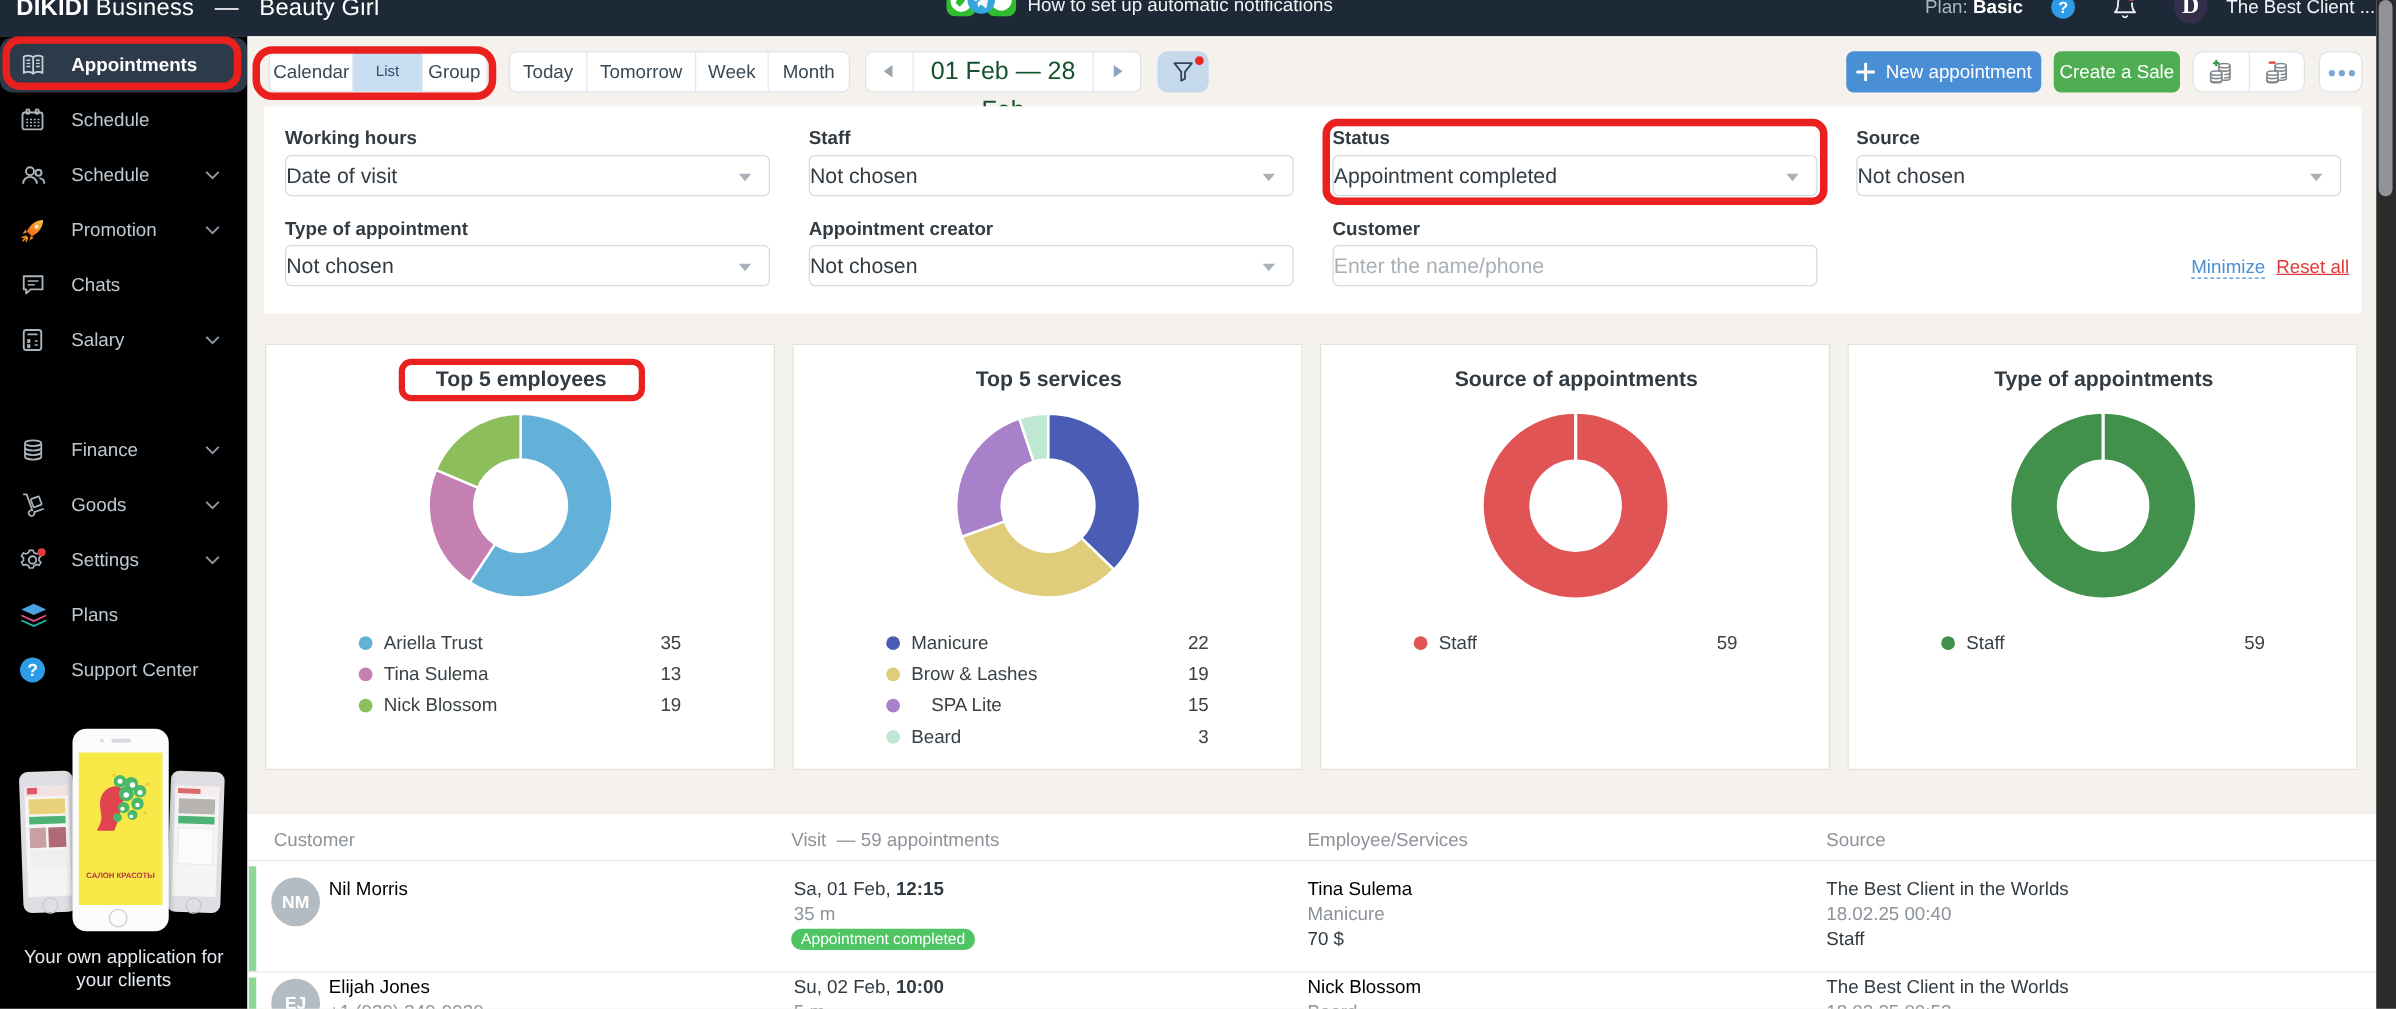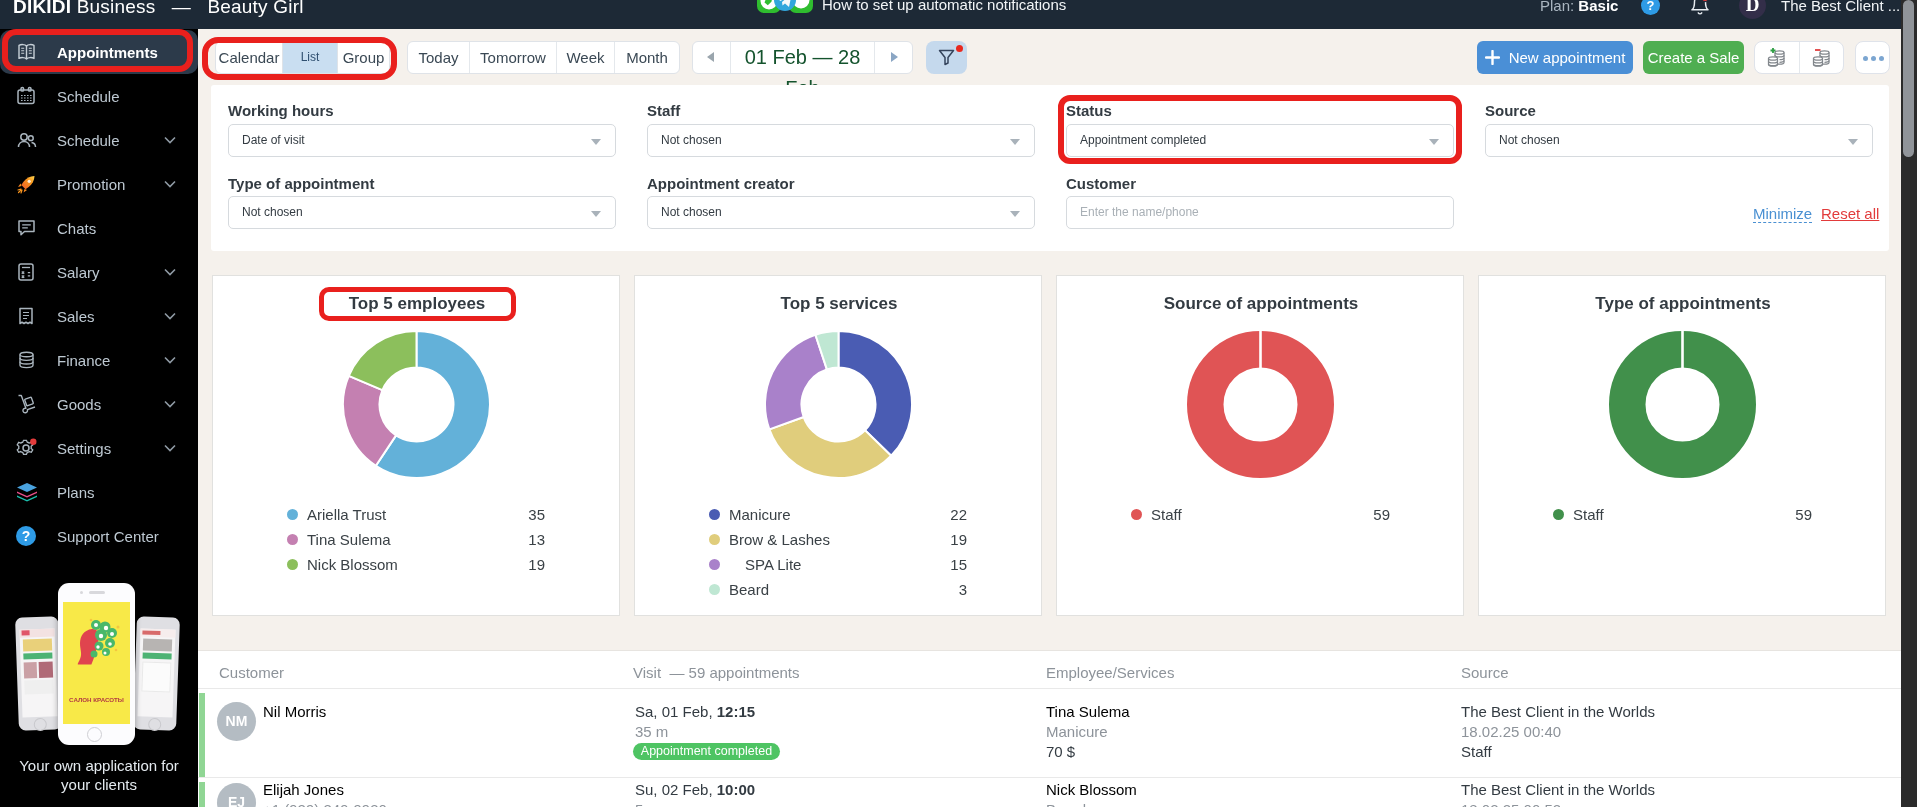--- a/index.html
+++ b/index.html
@@ -8,21 +8,21 @@
 #nav{position:absolute;left:0;top:0;width:1901px;height:29px;background:#1d2936;color:#fff;overflow:hidden}
 #sidebar{position:absolute;left:0;top:29px;width:198px;height:778px;background:#000000;overflow:hidden}
 #main{position:absolute;left:198px;top:29px;width:1703px;height:778px;background:#f5f1ec;overflow:hidden}
 .mitem{position:absolute;left:0;width:198px;height:44px;color:#bec9d2;font-size:15px}
 .mitem .txt{position:absolute;left:57px;top:50%;transform:translateY(-50%)}
 .mitem svg{position:absolute;left:16px;top:50%;transform:translateY(-50%)}
 .mitem svg.chev{left:auto;right:22px;top:50%;transform:translateY(-50%)}
 .redbox{position:absolute;border:6px solid #e9201d;border-radius:16px}
 .btn{position:absolute;top:12px;height:33px;border-radius:6px;font-size:15px;display:flex;align-items:center;justify-content:center}
 .lbl{position:absolute;font-size:15px;font-weight:700;color:#333b42}
-.sel{position:absolute;height:33px;background:#fff;border:1px solid #d6dade;border-radius:5px;font-size:12px;color:#333b42;line-height:31px;padding-left:13px}
+.sel{position:absolute;height:33px;background:#fff;border:1px solid #d6dade;border-radius:5px;font-size:17px;color:#333b42;line-height:31px;padding-left:0}
 .caret{position:absolute;right:14px;top:14px;width:0;height:0;border-left:5px solid transparent;border-right:5px solid transparent;border-top:6px solid #a9b2ba}
 .card{position:absolute;top:246px;width:408px;height:341px;background:#fff;border:1px solid #e1e1df}
 .ctitle{position:absolute;top:18px;width:408px;text-align:center;font-size:17px;font-weight:700;color:#333b42}
 .leg{position:absolute;font-size:15px;color:#3a4146}
 .dot{position:absolute;width:11px;height:11px;border-radius:50%;top:3px}
 .lval{position:absolute;right:0;top:0}
 .gray{color:#8d939a}
 .blue{color:#000000}
 </style></head>
 <body>
@@ -110,30 +110,20 @@
     </svg>
     <span class="txt">Chats</span>
   </div>
   <div class="mitem" style="top:221px">
     <svg width="20" height="20" viewBox="0 0 20 20" fill="none" stroke="#a9b4bd" stroke-width="1.5">
       <rect x="3" y="2" width="14" height="16" rx="2"></rect>
       <path d="M6 5.5 h8" stroke-width="1.3"></path>
       <path d="M5.8 9.5 l2.4 2.4 m0-2.4 l-2.4 2.4 M11.8 10.7 h2.4 M11.8 13.9 h2.4 M5.8 13.5 l2.4 2.4 m0-2.4 l-2.4 2.4" stroke-width="1.2"></path>
     </svg>
     <span class="txt">Salary</span>
-    <svg class="chev" width="12" height="8" viewBox="0 0 12 8" fill="none" stroke="#8f9aa4" stroke-width="1.6">
-        <path d="M1 1.5 L6 6.5 L11 1.5"></path>
-      </svg>
-  </div>
-  <div class="mitem" style="top:265px">
-    <svg width="20" height="20" viewBox="0 0 20 20" fill="none" stroke="#a9b4bd" stroke-width="1.5" stroke-linejoin="round">
-      <path d="M4 2.5 h12 V17.5 l-2-1.3 -2 1.3 -2-1.3 -2 1.3 -2-1.3 -2 1.3 z"></path>
-      <path d="M7 6.5 h6 M7 9.5 h6 M7 12.5 h4" stroke-width="1.2"></path>
-    </svg>
-    <span class="txt">Sales</span>
     <svg class="chev" width="12" height="8" viewBox="0 0 12 8" fill="none" stroke="#8f9aa4" stroke-width="1.6">
         <path d="M1 1.5 L6 6.5 L11 1.5"></path>
       </svg>
   </div>
   <div class="mitem" style="top:309px">
     <svg width="21" height="20" viewBox="0 0 21 20" fill="none" stroke="#a9b4bd" stroke-width="1.4">
       <ellipse cx="10.5" cy="4.5" rx="6.5" ry="2.3"></ellipse>
       <path d="M4 4.5 v3.6 c0 1.3 2.9 2.3 6.5 2.3 s6.5-1 6.5-2.3 V4.5"></path>
       <path d="M4 8.1 v3.6 c0 1.3 2.9 2.3 6.5 2.3 s6.5-1 6.5-2.3 V8.1"></path>
       <path d="M4 11.7 v3.6 c0 1.3 2.9 2.3 6.5 2.3 s6.5-1 6.5-2.3 v-3.6"></path>

